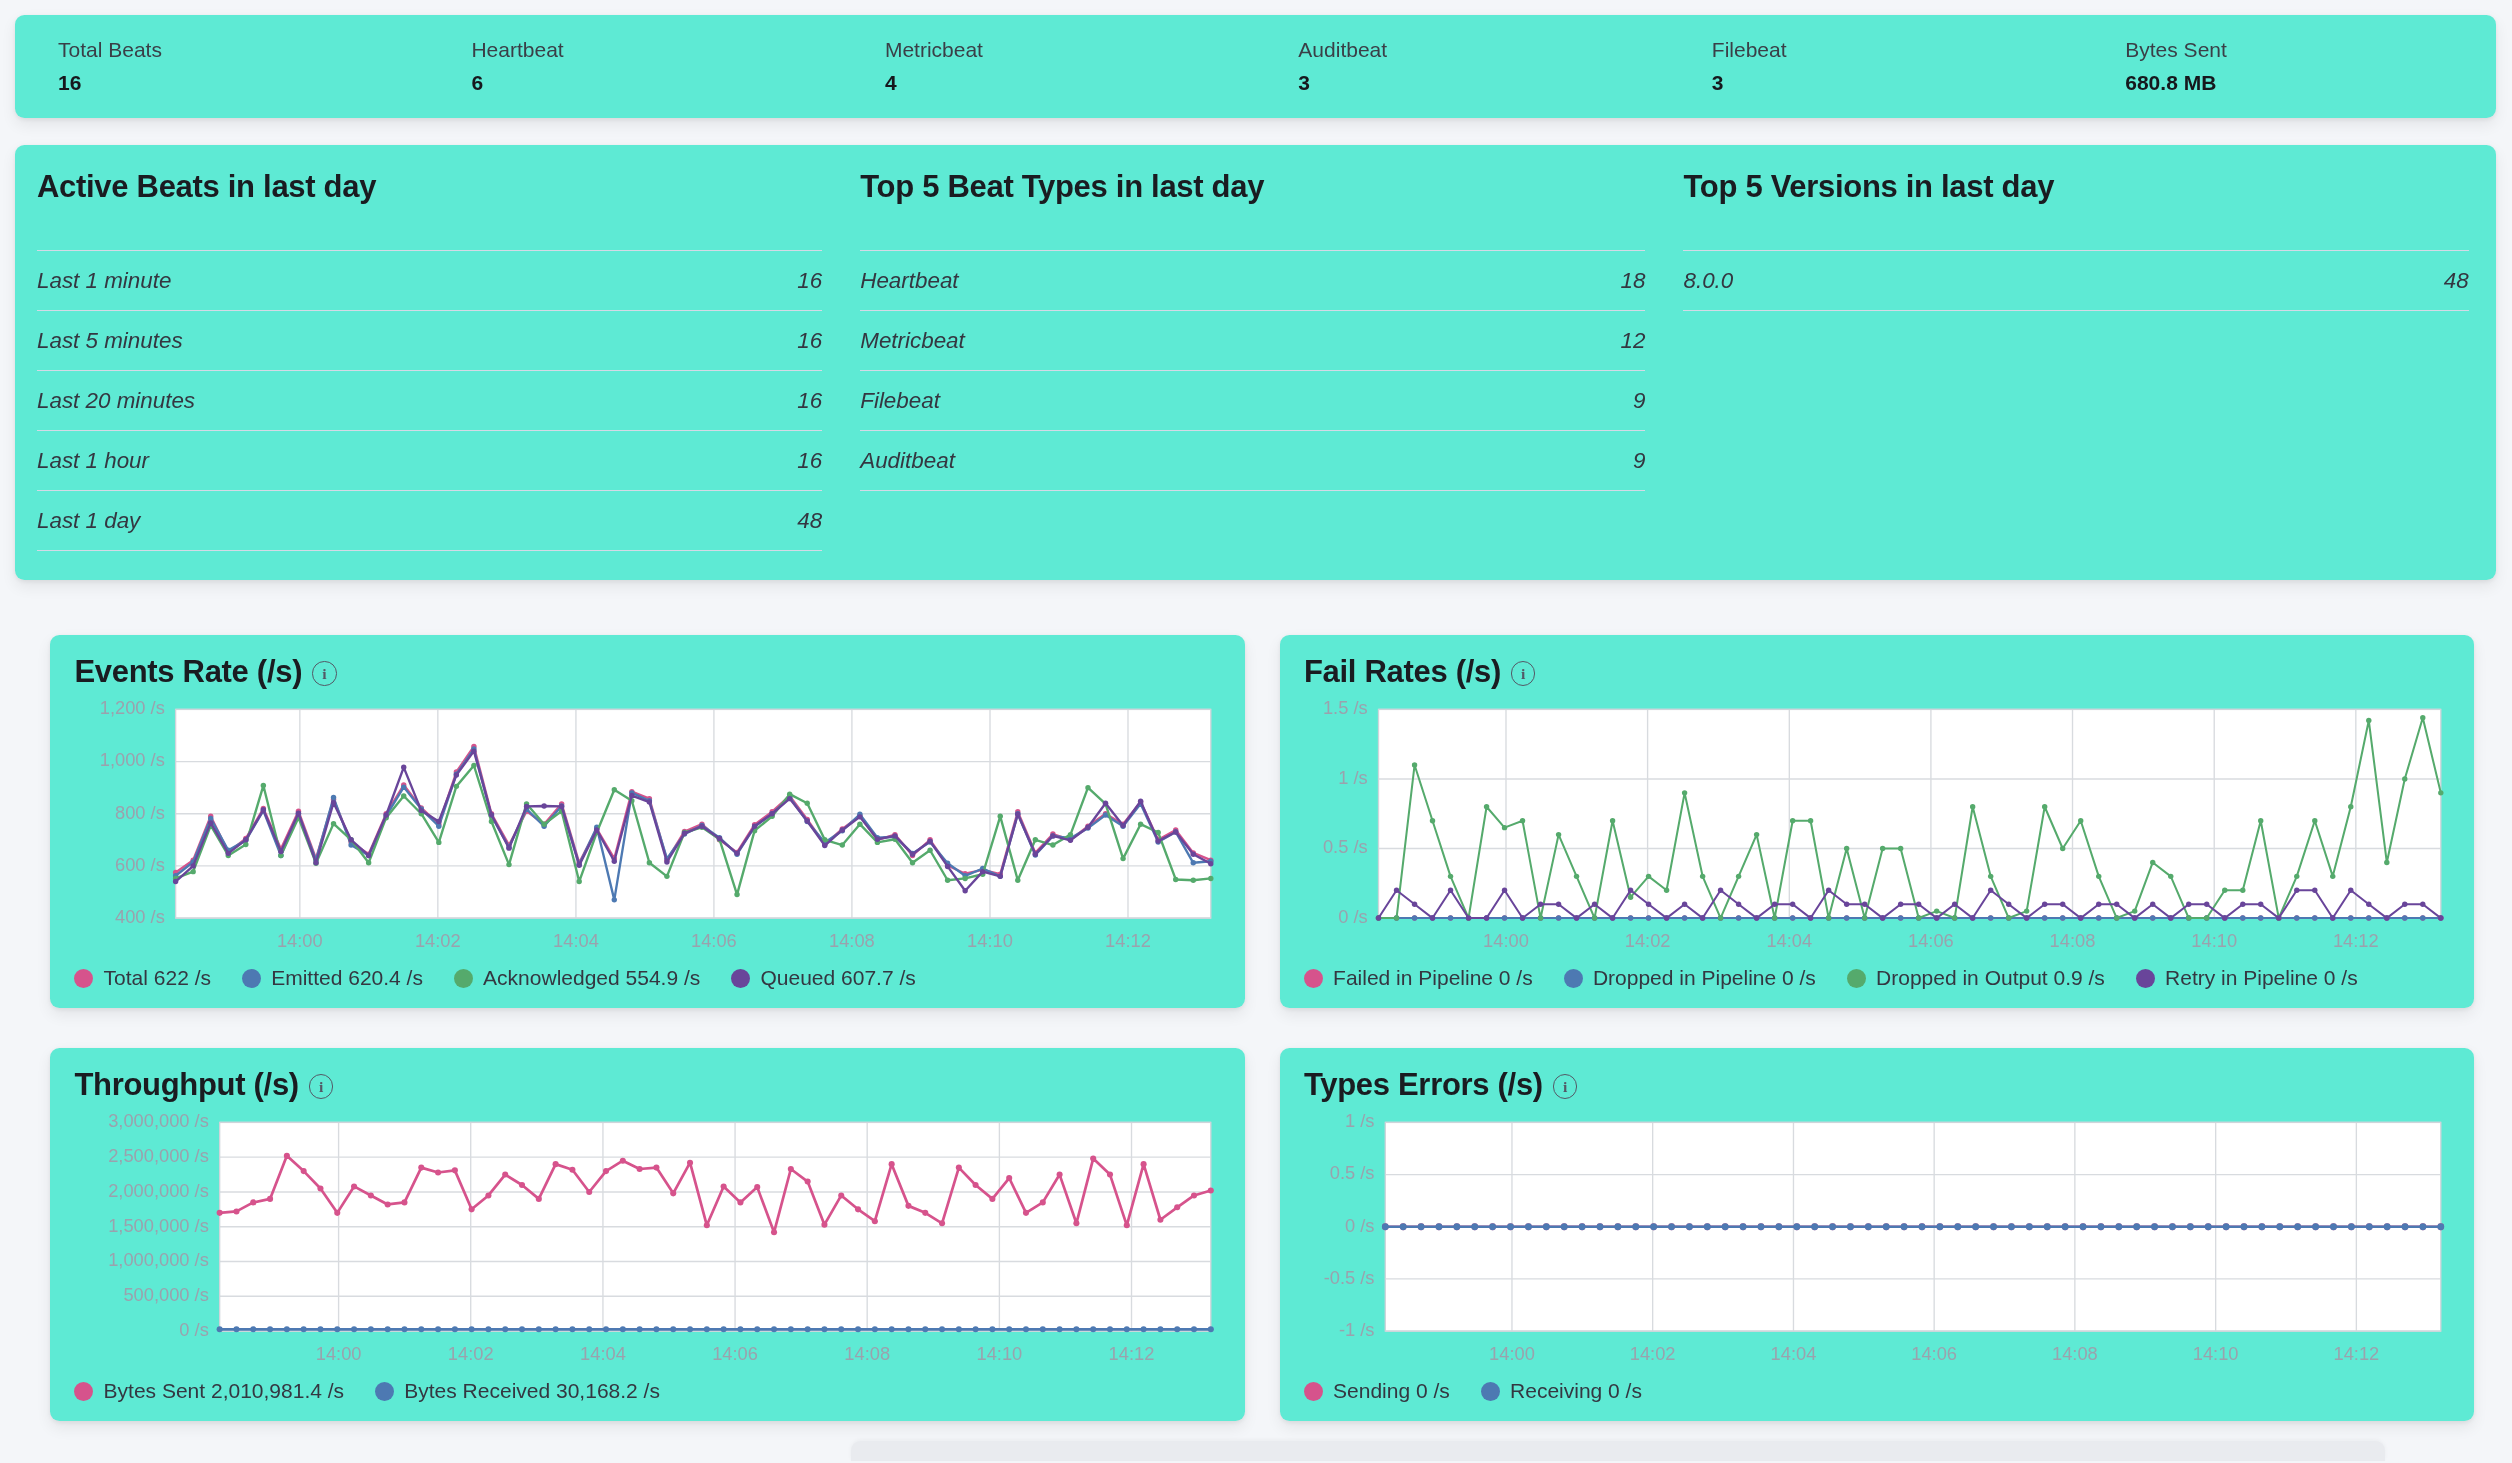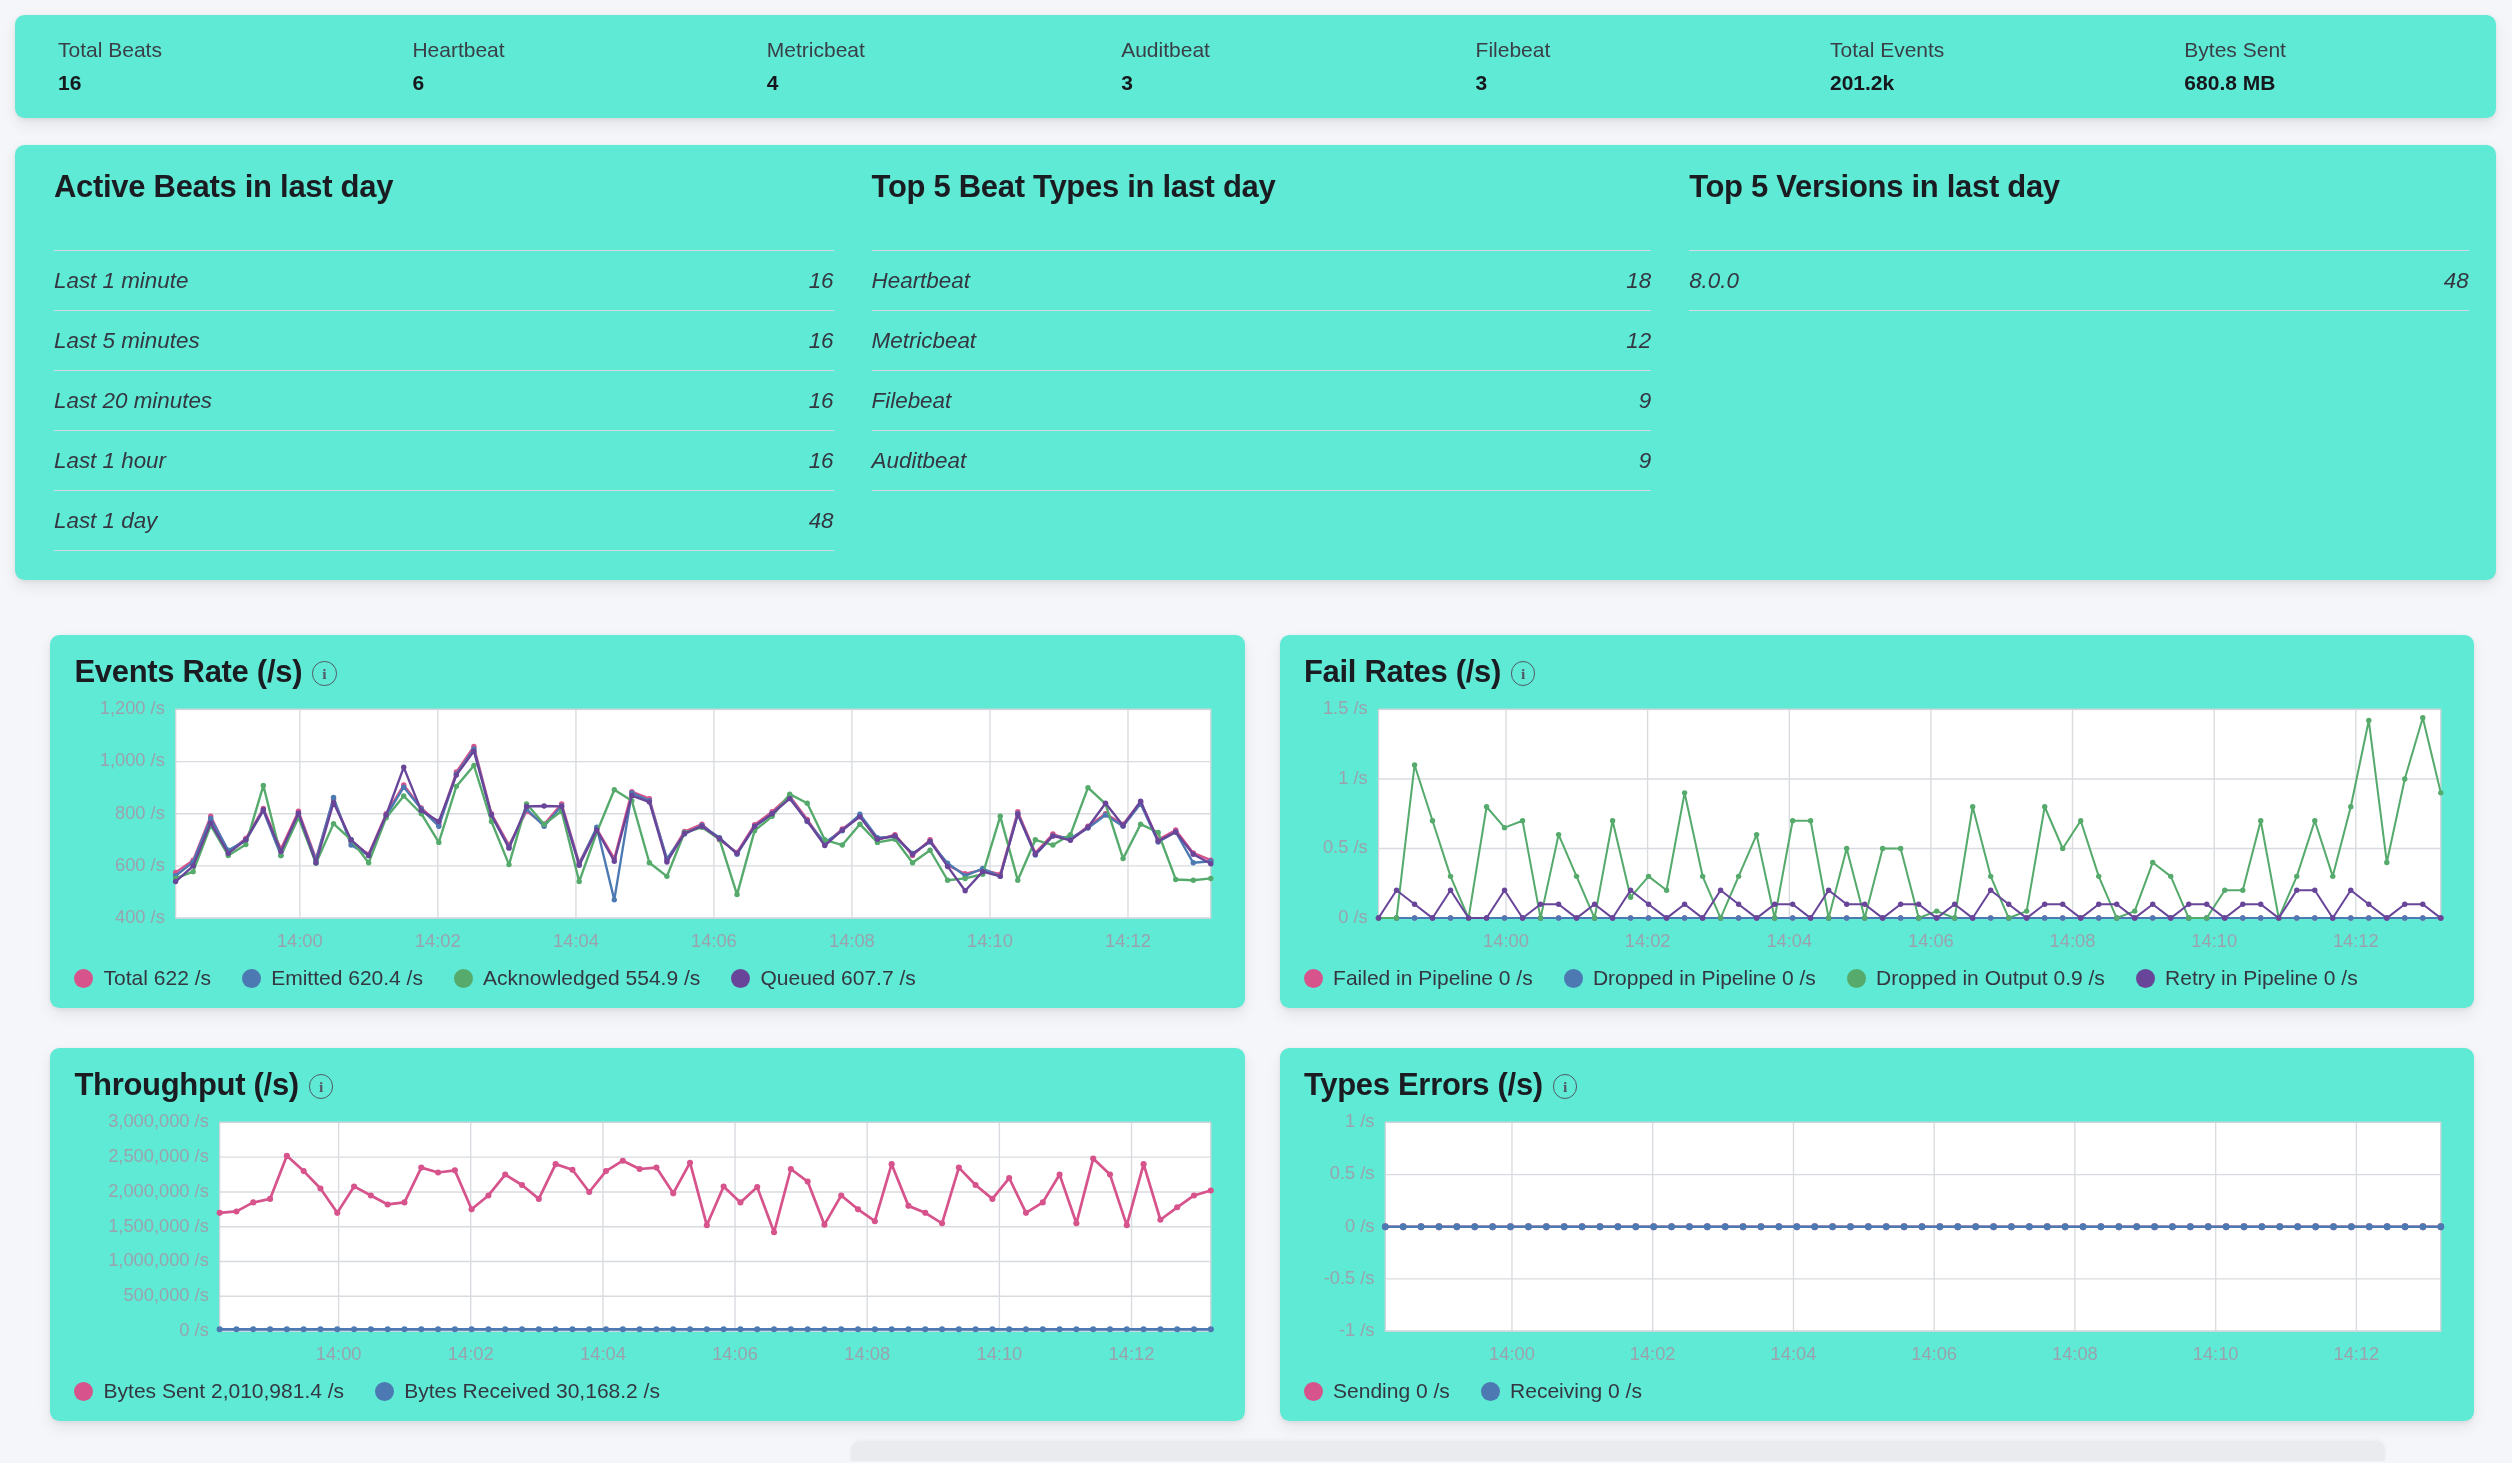--- a/index.html
+++ b/index.html
@@ -27,21 +27,21 @@
     display: flex;
     flex-direction: column;
     gap: 9.5px;
   }
   .stat-label { font-size: 21px; color: #3a3f47; }
   .stat-value { font-size: 21px; font-weight: 700; color: #16181d; }
   
   .overview-card {
     margin: 27px 16.3px 0 15px;
     height: 435px;
-    padding: 23px 27px 0 39px;
+    padding: 23px 27px 0 22px;
     display: grid;
     grid-template-columns: 1fr 1fr 1fr;
     column-gap: 38px;
     align-content: start;
   }
   .section-title {
     font-size: 31px;
     line-height: 37px;
     font-weight: 700;
     color: #1a1c21;
@@ -130,24 +130,20 @@
     <div class="stat-label">Metricbeat</div>
     <div class="stat-value">4</div>
   </div>
   <div class="stat">
     <div class="stat-label">Auditbeat</div>
     <div class="stat-value">3</div>
   </div>
   <div class="stat">
     <div class="stat-label">Filebeat</div>
     <div class="stat-value">3</div>
-  </div>
-  <div class="stat">
-    <div class="stat-label">Total Events</div>
-    <div class="stat-value">201.2k</div>
   </div>
   <div class="stat">
     <div class="stat-label">Bytes Sent</div>
     <div class="stat-value">680.8 MB</div>
   </div>
 </div>
 
 <div class="card overview-card">
   <div>
     <div class="section-title">Active Beats in last day</div>

